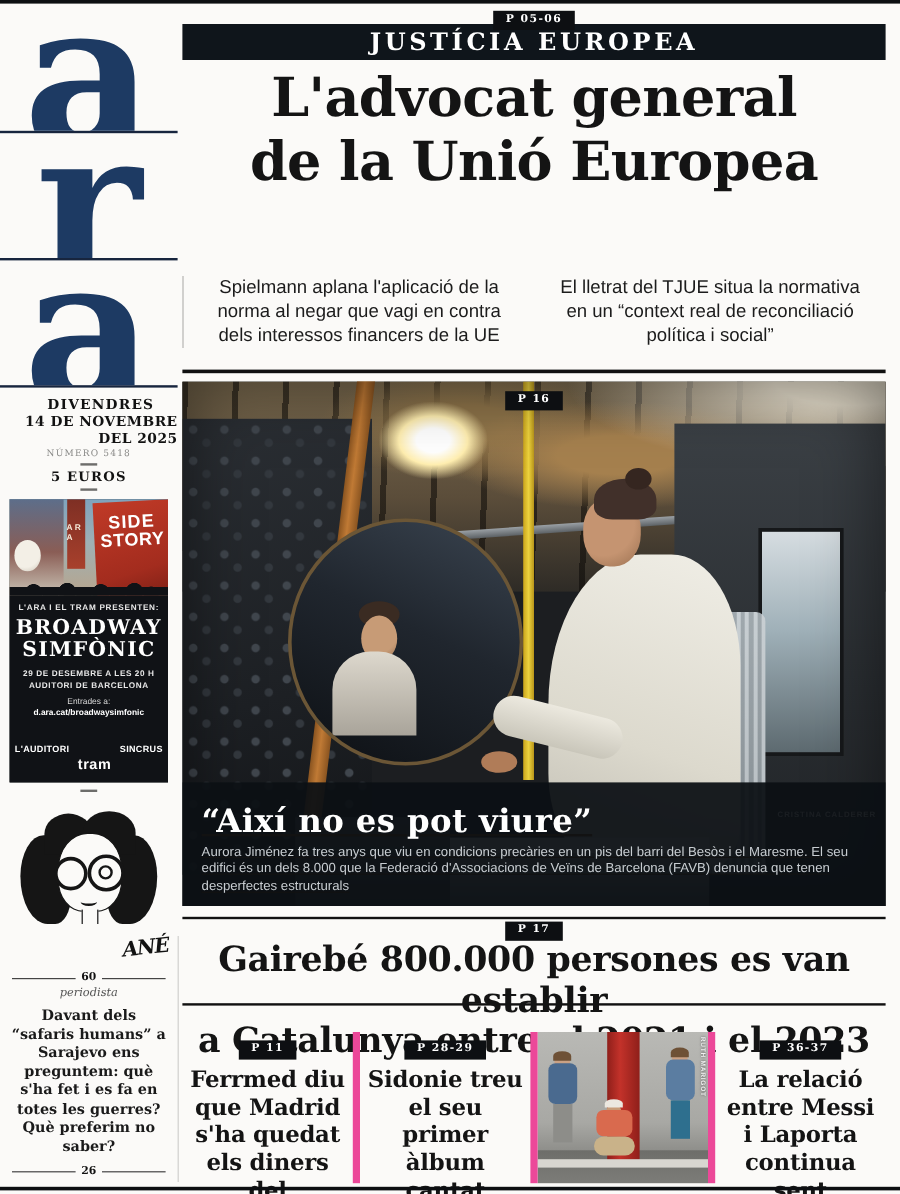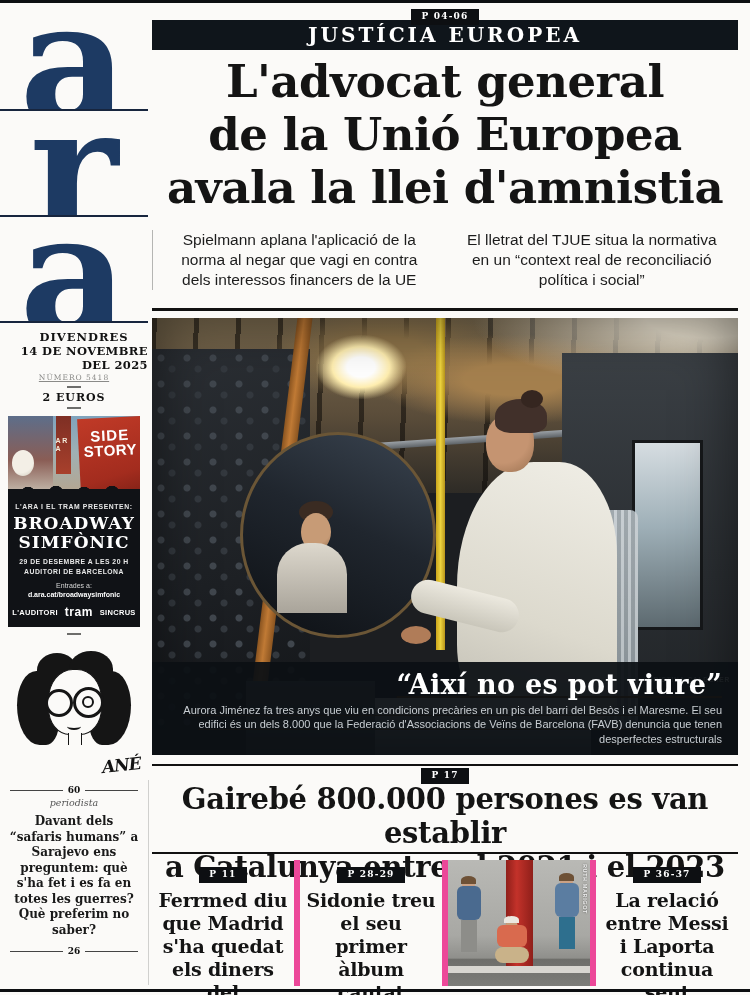--- a/index.html
+++ b/index.html
@@ -10,21 +10,21 @@
 
   
   .sidebar{position:absolute;left:0;top:3px;width:148px;height:992px;}
   .logo{padding-top:2px;}
   .logo-letter{height:104px;border-bottom:2px solid #17253e;display:flex;align-items:flex-end;
                justify-content:center;color:#1d3a63;font-family:"DejaVu Serif",serif;
                font-weight:700;font-size:168px;line-height:92px;overflow:hidden;}
   .date-block{text-align:center;padding-top:7px;}
   .date-l1{font:700 11.5px/14px "DejaVu Serif",serif;letter-spacing:1px;margin-left:20px;}
   .date-l2{font:700 11.5px/14px "DejaVu Serif",serif;letter-spacing:.4px;text-align:right;}
-  .issue-no{font:400 7.5px/11px "DejaVu Serif",serif;color:#8a8a88;letter-spacing:1px;text-decoration:underline;}
+  .issue-no{font:400 7.5px/11px "DejaVu Serif",serif;color:#8a8a88;letter-spacing:1px;}
   .mini-dash{width:14px;height:2px;background:#6d6d6b;margin:3px auto;}
   .price{font:700 11px/13px "DejaVu Serif",serif;letter-spacing:1px;}
 
   .ad{margin:7px 8px 0;background:#101216;}
   .ad-collage{position:relative;height:80px;overflow:hidden;
       background:linear-gradient(180deg,#7fa3bd 0%,#9fb0b4 45%,#b7a58d 100%);}
   .adc-left{position:absolute;left:0;top:0;width:34%;height:100%;
       background:linear-gradient(180deg,#5d6e8a 0%,#8a5d55 55%,#c9c2b4 100%);}
   .adc-face{position:absolute;left:4px;top:34px;width:22px;height:26px;border-radius:50%;
       background:radial-gradient(circle at 40% 40%,#f3efe6 60%,#c9c2b4 100%);}
@@ -49,21 +49,21 @@
       linear-gradient(180deg,transparent 0 7px,#101216 7px);
       margin-top:-14px;position:relative;}
   .ad-panel{background:#101216;color:#fff;text-align:center;padding:6px 4px 8px;}
   .ad-presenter{font:700 6.8px/9px "Liberation Sans",sans-serif;letter-spacing:.6px;color:#e8e8e8;}
   .ad-title{font:700 17px/19px "DejaVu Serif",serif;letter-spacing:1px;margin-top:3px;}
   .ad-when{font:700 6.8px/9px "Liberation Sans",sans-serif;letter-spacing:.5px;margin-top:5px;color:#e8e8e8;}
   .ad-tickets{font:400 7px/9px "Liberation Sans",sans-serif;margin-top:5px;color:#d6d6d6;}
   .ad-tickets b{font-weight:700;color:#fff;}
   .ad-logos{display:flex;align-items:center;justify-content:center;gap:7px;margin-top:6px;}
   .ad-logo1{font:700 7.5px "Liberation Sans",sans-serif;letter-spacing:.3px;}
-  .ad-logo2{font:700 12px "Liberation Sans",sans-serif;text-transform:lowercase;letter-spacing:.5px;}
+  .ad-logo2{font:700 12px "Liberation Sans",sans-serif;text-transform:lowercase;letter-spacing:.5px;margin-top:25px;}
   .ad-logo3{font:700 7.5px "Liberation Sans",sans-serif;letter-spacing:.3px;}
 
   .caricature{position:relative;width:118px;height:132px;margin:10px auto 0;}
   .car-hair-l{position:absolute;left:2px;top:26px;width:42px;height:74px;background:#151515;
       border-radius:60% 30% 40% 70%;}
   .car-hair-r{position:absolute;right:2px;top:26px;width:42px;height:74px;background:#151515;
       border-radius:30% 60% 70% 40%;}
   .car-hair-t1{position:absolute;left:22px;top:8px;width:40px;height:34px;background:#151515;border-radius:60% 60% 0 0;}
   .car-hair-t2{position:absolute;right:20px;top:6px;width:44px;height:36px;background:#151515;border-radius:60% 60% 0 0;}
   .car-face{position:absolute;left:33px;top:24px;width:52px;height:64px;background:#fbfaf8;
@@ -148,26 +148,26 @@
       background:radial-gradient(circle at 35% 40%,#c59471 55%,#9a7050 100%);}
   .ph-woman-hair{position:absolute;top:18.5%;left:58.5%;width:52px;height:34px;border-radius:50% 50% 30% 30%;background:#41302a;}
   .ph-woman-bun{position:absolute;top:16.5%;left:63%;width:22px;height:18px;border-radius:50%;background:#352620;}
   .ph-sink{position:absolute;bottom:0;left:29%;width:46%;height:13%;
       background:linear-gradient(180deg,#dcdfe0 0 22%,#9aa0a2 22% 60%,#7c8284 100%);}
   .ph-cabinet{position:absolute;bottom:0;left:16%;width:22%;height:17%;background:linear-gradient(180deg,#5c6063,#3c4043);}
   .ph-vignette{position:absolute;inset:0;box-shadow:inset 0 0 60px rgba(0,0,0,.55);}
   .ph-credit{position:absolute;right:8px;bottom:72px;font:700 6.5px "Liberation Sans",sans-serif;
       color:#e6e6e6;letter-spacing:.8px;text-shadow:0 0 2px rgba(0,0,0,.8);}
   .ph-overlay{position:absolute;left:0;right:0;bottom:0;background:rgba(12,16,20,.94);
-      text-align:right;padding:8px 16px 9px;text-decoration:underline;}
+      text-align:left;padding:18px 16px 9px;text-decoration:underline;}
   .ph-quote{font:700 27px/30px "DejaVu Serif",serif;color:#fff;letter-spacing:.3px;}
   .ph-caption{font:400 11px/14.5px "Liberation Sans",sans-serif;color:#c8cdd1;margin-top:3px;}
 
   
-  .secondary{position:absolute;top:764px;left:0;width:100%;height:90px;border-top:2px solid #111;
+  .secondary{position:absolute;top:764px;left:0;width:100%;height:74px;border-top:2px solid #111;
       border-bottom:2px solid #111;box-sizing:border-box;text-align:center;}
   .sec-badge-row{top:-2px;}
   .sec-headline{font:700 29px/34px "DejaVu Serif",serif;color:#141414;margin-top:16px;letter-spacing:-.3px;}
 
   
   .bottom-row{position:absolute;top:860px;left:0;width:100%;height:126px;display:flex;}
   .b-cell{flex:1;text-align:center;position:relative;padding-top:3px;box-sizing:border-box;}
   .b-cell + .b-cell{border-left:6px solid #ec4899;}
   .b-head{font:700 19px/23px "DejaVu Serif",serif;color:#141414;margin:6px 6px 0;letter-spacing:-.2px;}
   .b-photo{overflow:hidden;padding:0;background:linear-gradient(180deg,#b9b9b5 0%,#a8a8a4 60%,#8f8f8b 78%,#6e6e6a 78.5%,#7c7c78 100%);}
@@ -204,21 +204,21 @@
     <div class="logo">
       <div class="logo-letter">a</div>
       <div class="logo-letter">r</div>
       <div class="logo-letter">a</div>
     </div>
     <div class="date-block">
       <div class="date-l1">DIVENDRES</div>
       <div class="date-l2">14 DE NOVEMBRE DEL 2025</div>
       <div class="issue-no">NÚMERO 5418</div>
       <div class="mini-dash"></div>
-      <div class="price">2 EUROS</div>
+      <div class="price">5 EUROS</div>
       <div class="mini-dash"></div>
     </div>
 
     <div class="ad">
       <div class="ad-collage">
         <div class="adc-left"></div>
         <div class="adc-face"></div>
         <div class="adc-marquee">A R A</div>
         <div class="adc-poster">
           <div class="w1">SIDE</div>
@@ -273,28 +273,27 @@
         <span class="ln"></span>
     </div>
 
   </div>
 
   <div class="side-divider"></div>
 
   <div class="main">
 
     <div class="badge-row lead-badge-row">
-      <span class="pbadge">P 04-06</span>
+      <span class="pbadge">P 05-06</span>
     </div>
     <div class="kicker-bar">JUSTÍCIA EUROPEA</div>
 
     <div class="headline">
       <div>L'advocat general</div>
       <div>de la Unió Europea</div>
-      <div>avala la llei d'amnistia</div>
     </div>
 
     <div class="subheads">
       <div class="subhead right">Spielmann aplana l'aplicació de la norma al negar que vagi en contra dels interessos financers de la UE</div>
       <div class="subhead">El lletrat del TJUE situa la normativa en un “context real de reconciliació política i social”</div>
     </div>
 
     <div class="lead-rule"></div>
 
     <div class="photo">
@@ -314,20 +313,23 @@
       <div class="ph-yellowpole"></div>
       <div class="ph-woman-body"></div>
       <div class="ph-woman-arm"></div>
       <div class="ph-woman-hand"></div>
       <div class="ph-woman-head"></div>
       <div class="ph-woman-hair"></div>
       <div class="ph-woman-bun"></div>
       <div class="ph-sink"></div>
       <div class="ph-cabinet"></div>
       <div class="ph-vignette"></div>
+      <div class="badge-row ph-badge">
+        <span class="pbadge">P 16</span>
+      </div>
       <div class="ph-credit">CRISTINA CALDERER</div>
       <div class="ph-overlay">
         <div class="ph-quote">“Així no es pot viure”</div>
         <div class="ph-caption">Aurora Jiménez fa tres anys que viu en condicions precàries en un pis del barri del Besòs i el Maresme. El seu edifici és un dels 8.000 que la Federació d'Associacions de Veïns de Barcelona (FAVB) denuncia que tenen desperfectes estructurals</div>
       </div>
     </div>
 
     <div class="secondary">
       <div class="badge-row sec-badge-row">
         <span class="pbadge">P 17</span>

